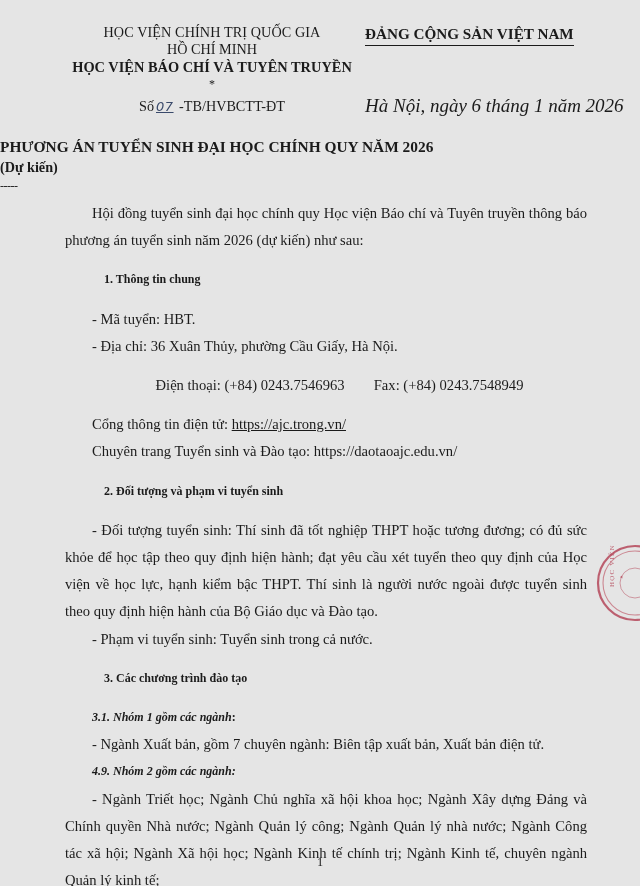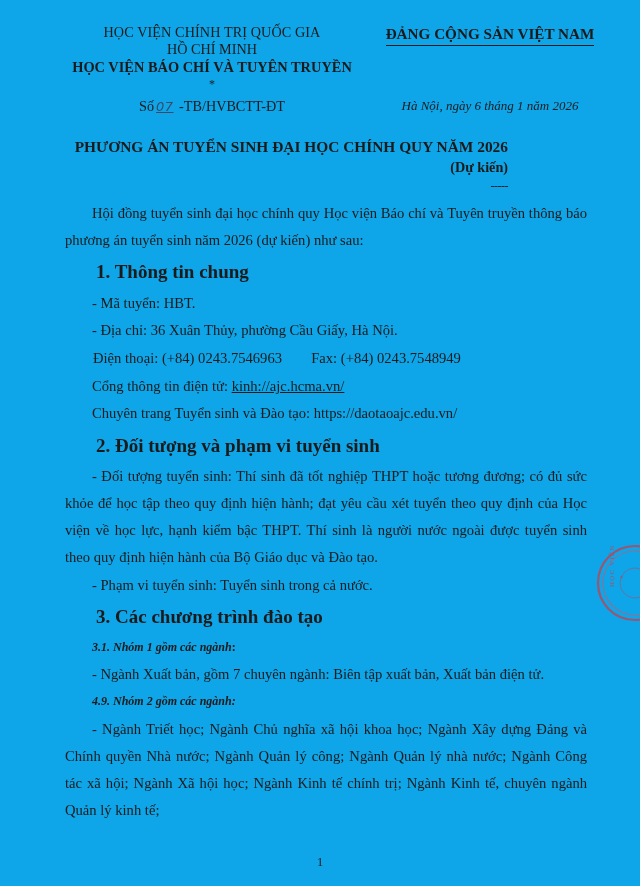--- a/index.html
+++ b/index.html
@@ -8,21 +8,21 @@
     background: #ffffff;
   }
   body {
     font-family: "Liberation Serif", "DejaVu Serif", serif;
     color: #1b1b1b;
   }
   #page {
     position: relative;
     width: 640px;
     height: 886px;
-    background: #0ea5e9;
+    background: #e5e5e5;
     overflow: hidden;
   }
   
   .header {
     position: absolute;
     top: 24px;
     left: 0;
     width: 640px;
     height: 110px;
   }
@@ -31,21 +31,21 @@
     left: 62px;
     top: 0;
     width: 300px;
     text-align: center;
   }
   .hdr-right {
     position: absolute;
     left: 365px;
     top: 0;
     width: 250px;
-    text-align: center;
+    text-align: left;
   }
   .org1 {
     font-size: 14.2px;
     line-height: 17px;
     letter-spacing: .1px;
   }
   .org2 {
     font-size: 14.2px;
     line-height: 17px;
   }
@@ -79,32 +79,32 @@
     font-weight: bold;
     font-size: 15.2px;
     line-height: 20px;
     border-bottom: 1.4px solid #1b1b1b;
     display: inline-block;
     padding-bottom: 1px;
     white-space: nowrap;
   }
   .dateline {
     font-style: italic;
-    font-size: 13px;
+    font-size: 19px;
     line-height: 20px;
     margin-top: 50px;
     white-space: nowrap;
   }
   
   .title-block {
     position: absolute;
     top: 136px;
     left: 0;
     width: 508px;
-    text-align: right;
+    text-align: left;
   }
   .doc-title {
     font-weight: bold;
     font-size: 15.4px;
     line-height: 21px;
     white-space: nowrap;
   }
   .doc-subtitle {
     font-weight: bold;
     font-size: 14.2px;
@@ -125,41 +125,42 @@
   }
   p.para {
     margin: 0;
     font-size: 14.6px;
     line-height: 27.2px;
     text-align: justify;
     text-indent: 27px;
     text-justify: inter-word;
   }
   p.sect {
-    margin: 4px;
-    font-size: 19px;
+    margin: 12px;
+    font-size: 12px;
     line-height: 27.2px;
     font-weight: bold;
     text-indent: 27px;
   }
   p.subsect {
     margin: 0;
     font-size: 12px;
     line-height: 27.2px;
     font-weight: bold;
     font-style: italic;
     text-indent: 27px;
   }
   p.subsect .plain { font-weight: bold; font-style: normal; }
   .tel-line {
-    margin: 1px;
+    margin: 12px;
     font-size: 14.6px;
     line-height: 27.2px;
     text-indent: 27px;
     white-space: pre;
+    text-align: center;
   }
   .url-underline {
     text-decoration: underline;
   }
   
   .page-num {
     position: absolute;
     left: 0;
     top: 855px;
     width: 640px;
@@ -210,21 +211,21 @@
   </div>
 
   <div class="body-area">
 
     <p class="para">Hội đồng tuyển sinh đại học chính quy Học viện Báo chí và Tuyên truyền thông báo phương án tuyển sinh năm 2026 (dự kiến) như sau:</p>
 
     <p class="sect">1. Thông tin chung</p>
     <p class="para">- Mã tuyển: HBT.</p>
     <p class="para">- Địa chỉ: 36 Xuân Thủy, phường Cầu Giấy, Hà Nội.</p>
     <p class="tel-line"><span>Điện thoại: (+84) 0243.7546963</span>        <span>Fax: (+84) 0243.7548949</span></p>
-    <p class="para"><span>Cổng thông tin điện tử: </span><span class="url-underline">kinh://ajc.hcma.vn/</span></p>
+    <p class="para"><span>Cổng thông tin điện tử: </span><span class="url-underline">https://ajc.trong.vn/</span></p>
     <p class="para">Chuyên trang Tuyển sinh và Đào tạo: https://daotaoajc.edu.vn/</p>
 
     <p class="sect">2. Đối tượng và phạm vi tuyển sinh</p>
     <p class="para">- Đối tượng tuyển sinh: Thí sinh đã tốt nghiệp THPT hoặc tương đương; có đủ sức khỏe để học tập theo quy định hiện hành; đạt yêu cầu xét tuyển theo quy định của Học viện về học lực, hạnh kiểm bậc THPT. Thí sinh là người nước ngoài được tuyển sinh theo quy định hiện hành của Bộ Giáo dục và Đào tạo.</p>
     <p class="para">- Phạm vi tuyển sinh: Tuyển sinh trong cả nước.</p>
 
     <p class="sect">3. Các chương trình đào tạo</p>
 
     <p class="subsect"><span>3.1. Nhóm 1 gồm các ngành</span><span class="plain">:</span></p>
     <p class="para">- Ngành Xuất bản, gồm 7 chuyên ngành: Biên tập xuất bản, Xuất bản điện tử.</p>

